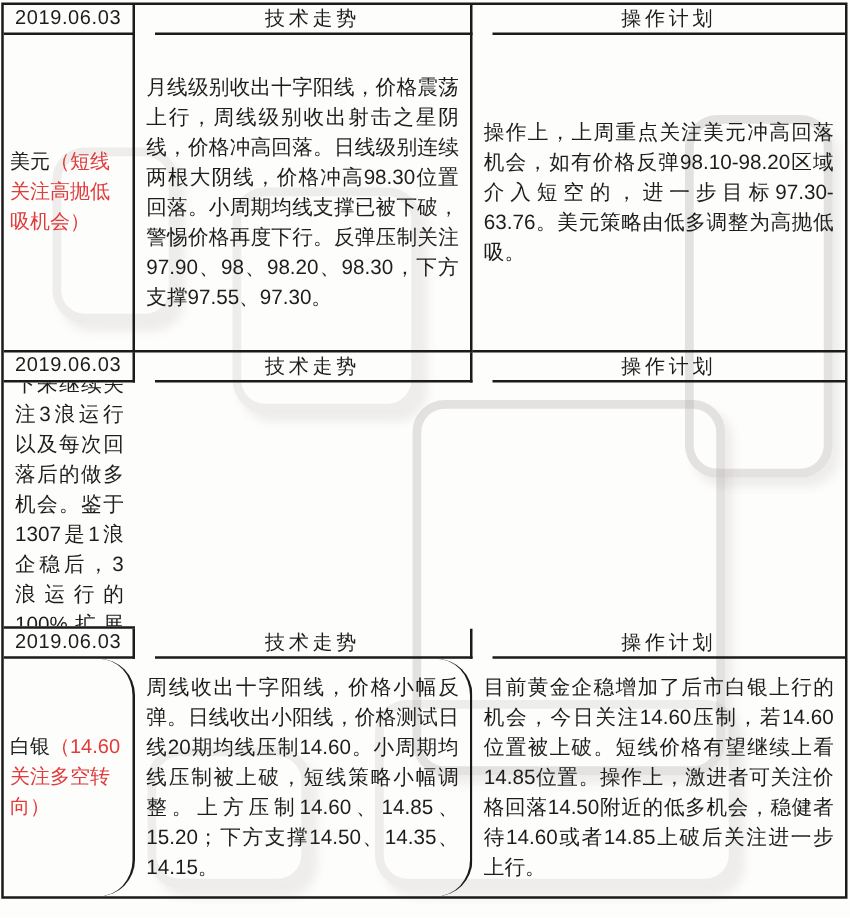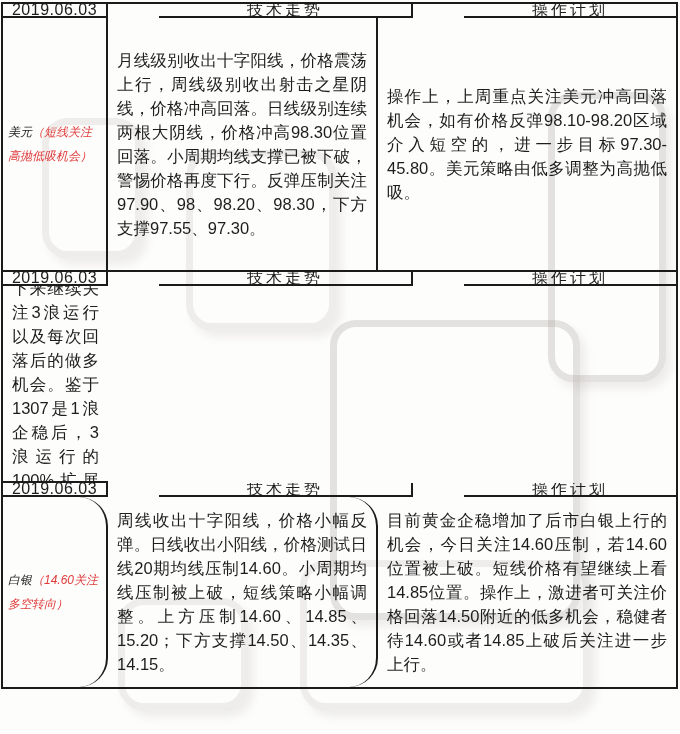--- a/index.html
+++ b/index.html
@@ -23,21 +23,21 @@
   .wm.light { border-color:rgba(170,164,160,0.18); }
 
   
   .plan-table {
     position:absolute; left:1px; top:2px; width:677px; z-index:1;
     border:2px solid #1b1b1b;
     display:flex; flex-direction:column;
     background:transparent;
   }
   .trow { display:grid; grid-template-columns:105px 270px 1fr; }
-  .hrow   { height:14px;gap:35px; }
+  .hrow   { height:24px; }
   .crow-0 { height:254px; }
   .crow-1 { height:197px; }
   .crow-2 { height:190px; }
   .cell {
     border-right:2px solid #1b1b1b;
     border-bottom:2px solid #1b1b1b;
     overflow:hidden;
     background:transparent;
   }
   .cell:last-child { border-right:none; }
@@ -46,21 +46,21 @@
   .date-cell {
     display:flex; align-items:center; justify-content:center;
     font-size:16px; letter-spacing:0.5px; white-space:nowrap;
   }
   .head-cell {
     display:flex; align-items:center; justify-content:center;
     font-size:16px; letter-spacing:3px; font-weight:500;margin-left:16px;
   }
   .asset-cell {
     display:flex; align-items:center;
-    padding:6px 5px; font-size:12px; line-height:24px;font-style:italic;
+    padding:6px 5px; font-size:16px; line-height:24px;
   }
   .asset-note { color:#e03c3c; }
   .body-cell {
     display:flex; align-items:center;
     padding:18px 9px;
     font-size:16.5px; line-height:24px;
     text-align:justify;
   }
 </style>
 </head>
@@ -85,21 +85,21 @@
       <div class="cell head-cell">操作计划</div>
     </div>
     <div class="trow crow-0">
       <div class="cell asset-cell">
         <div><span class="asset-name">美元</span><span class="asset-note">（短线关注高抛低吸机会）</span></div>
       </div>
       <div class="cell body-cell">
           <div>月线级别收出十字阳线，价格震荡上行，周线级别收出射击之星阴线，价格冲高回落。日线级别连续两根大阴线，价格冲高98.30位置回落。小周期均线支撑已被下破，警惕价格再度下行。反弹压制关注97.90、98、98.20、98.30，下方支撑97.55、97.30。</div>
         </div>
       <div class="cell body-cell">
-          <div>操作上，上周重点关注美元冲高回落机会，如有价格反弹98.10-98.20区域介入短空的，进一步目标97.30-45.80。美元策略由低多调整为高抛低吸。</div>
+          <div>操作上，上周重点关注美元冲高回落机会，如有价格反弹98.10-98.20区域介入短空的，进一步目标97.30-63.76。美元策略由低多调整为高抛低吸。</div>
         </div>
     </div>
 
     <div class="trow hrow">
       <div class="cell date-cell">2019.06.03</div>
       <div class="cell head-cell">技术走势</div>
       <div class="cell head-cell">操作计划</div>
     </div>
     <div class="trow crow-1">
       <div class="cell body-cell">

